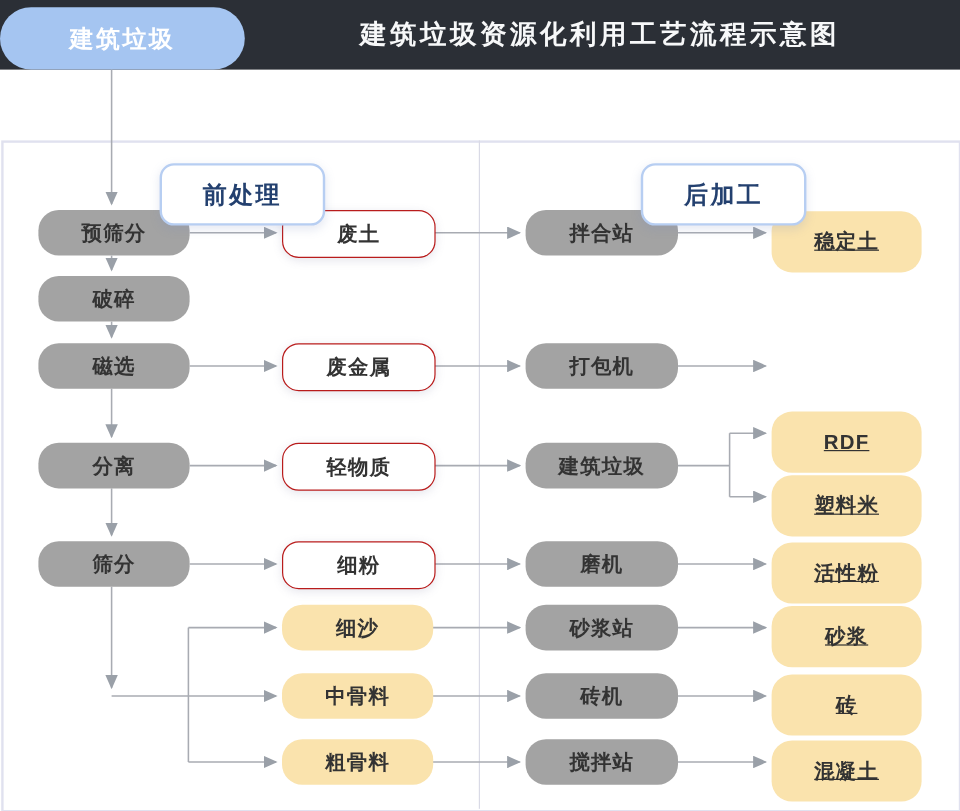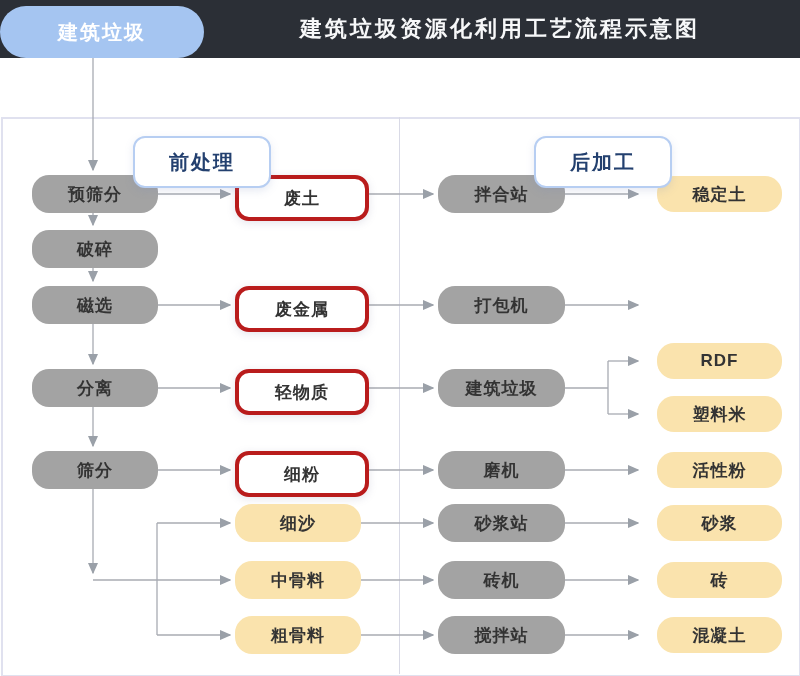--- a/index.html
+++ b/index.html
@@ -25,26 +25,26 @@
   #sec-pre{left:133px;}
   #sec-post{left:534px;}
   
   #wires{position:absolute;left:0;top:0;width:800px;height:676px;z-index:2;pointer-events:none;}
   
   .node{position:absolute;height:38px;border-radius:17px;display:flex;align-items:center;
         justify-content:center;font-size:17px;font-weight:600;color:#333;z-index:3;
         letter-spacing:1px;}
   .blue{background:#a3a3a3;}
   .yellow{background:#fae3ad;}
-  .white{background:#ffffff;border:4px solid #b91c1c;border-radius:14px;
+  .white{background:#ffffff;border:1px solid #b91c1c;border-radius:14px;
          box-shadow:0 2px 8px rgba(110,110,150,.18);}
   .c1{left:32px;width:126px;}
   .c2{left:235px;width:126px;}
   .c3{left:438px;width:127px;}
-  .c4{left:657px;width:125px;height:36px;}
+  .c4{left:643px;width:125px;height:51px;text-decoration:underline;}
 </style>
 </head>
 <body>
 
 <div id="stage">
 
   <div class="topbar"></div>
   <div class="tab">建筑垃圾</div>
   <div class="title">建筑垃圾资源化利用工艺流程示意图</div>
 

